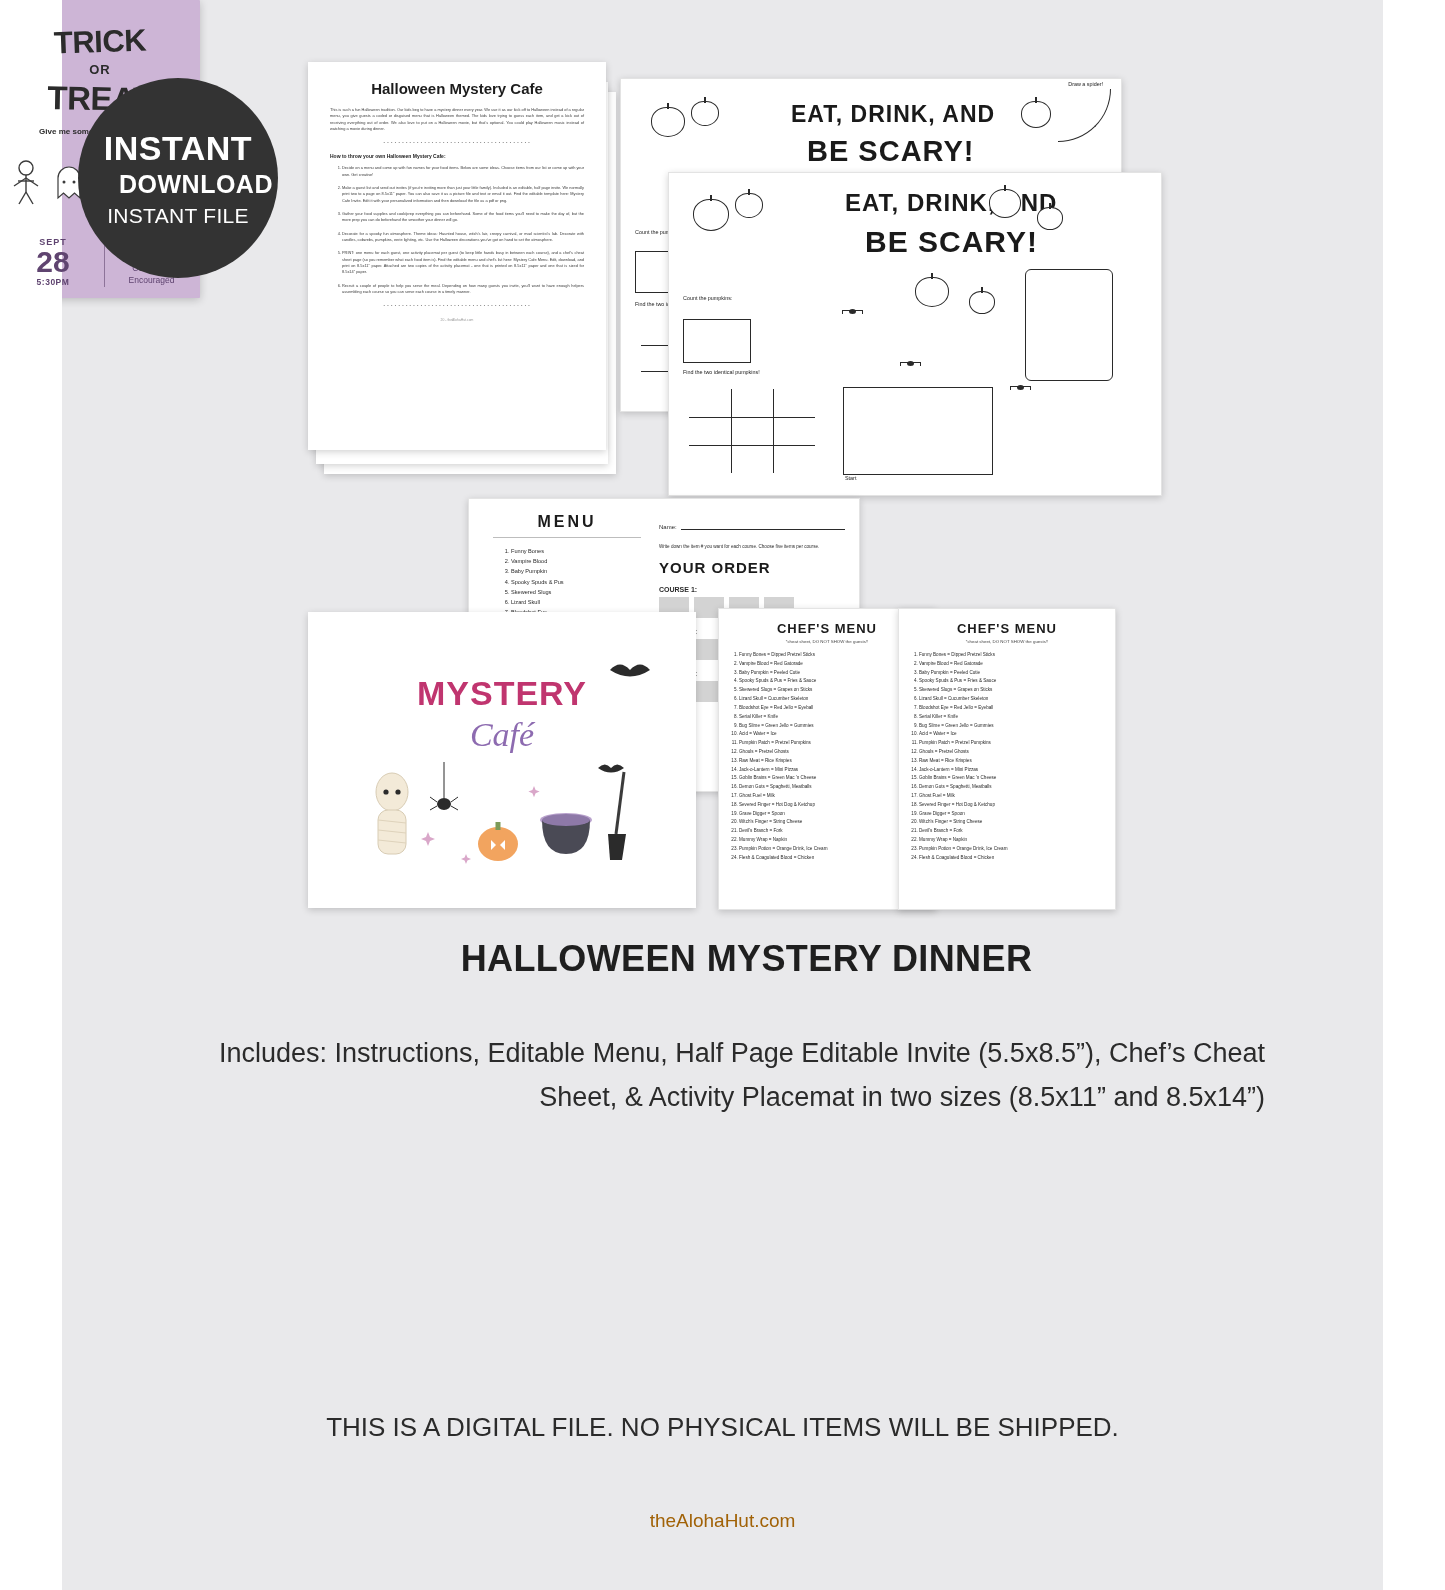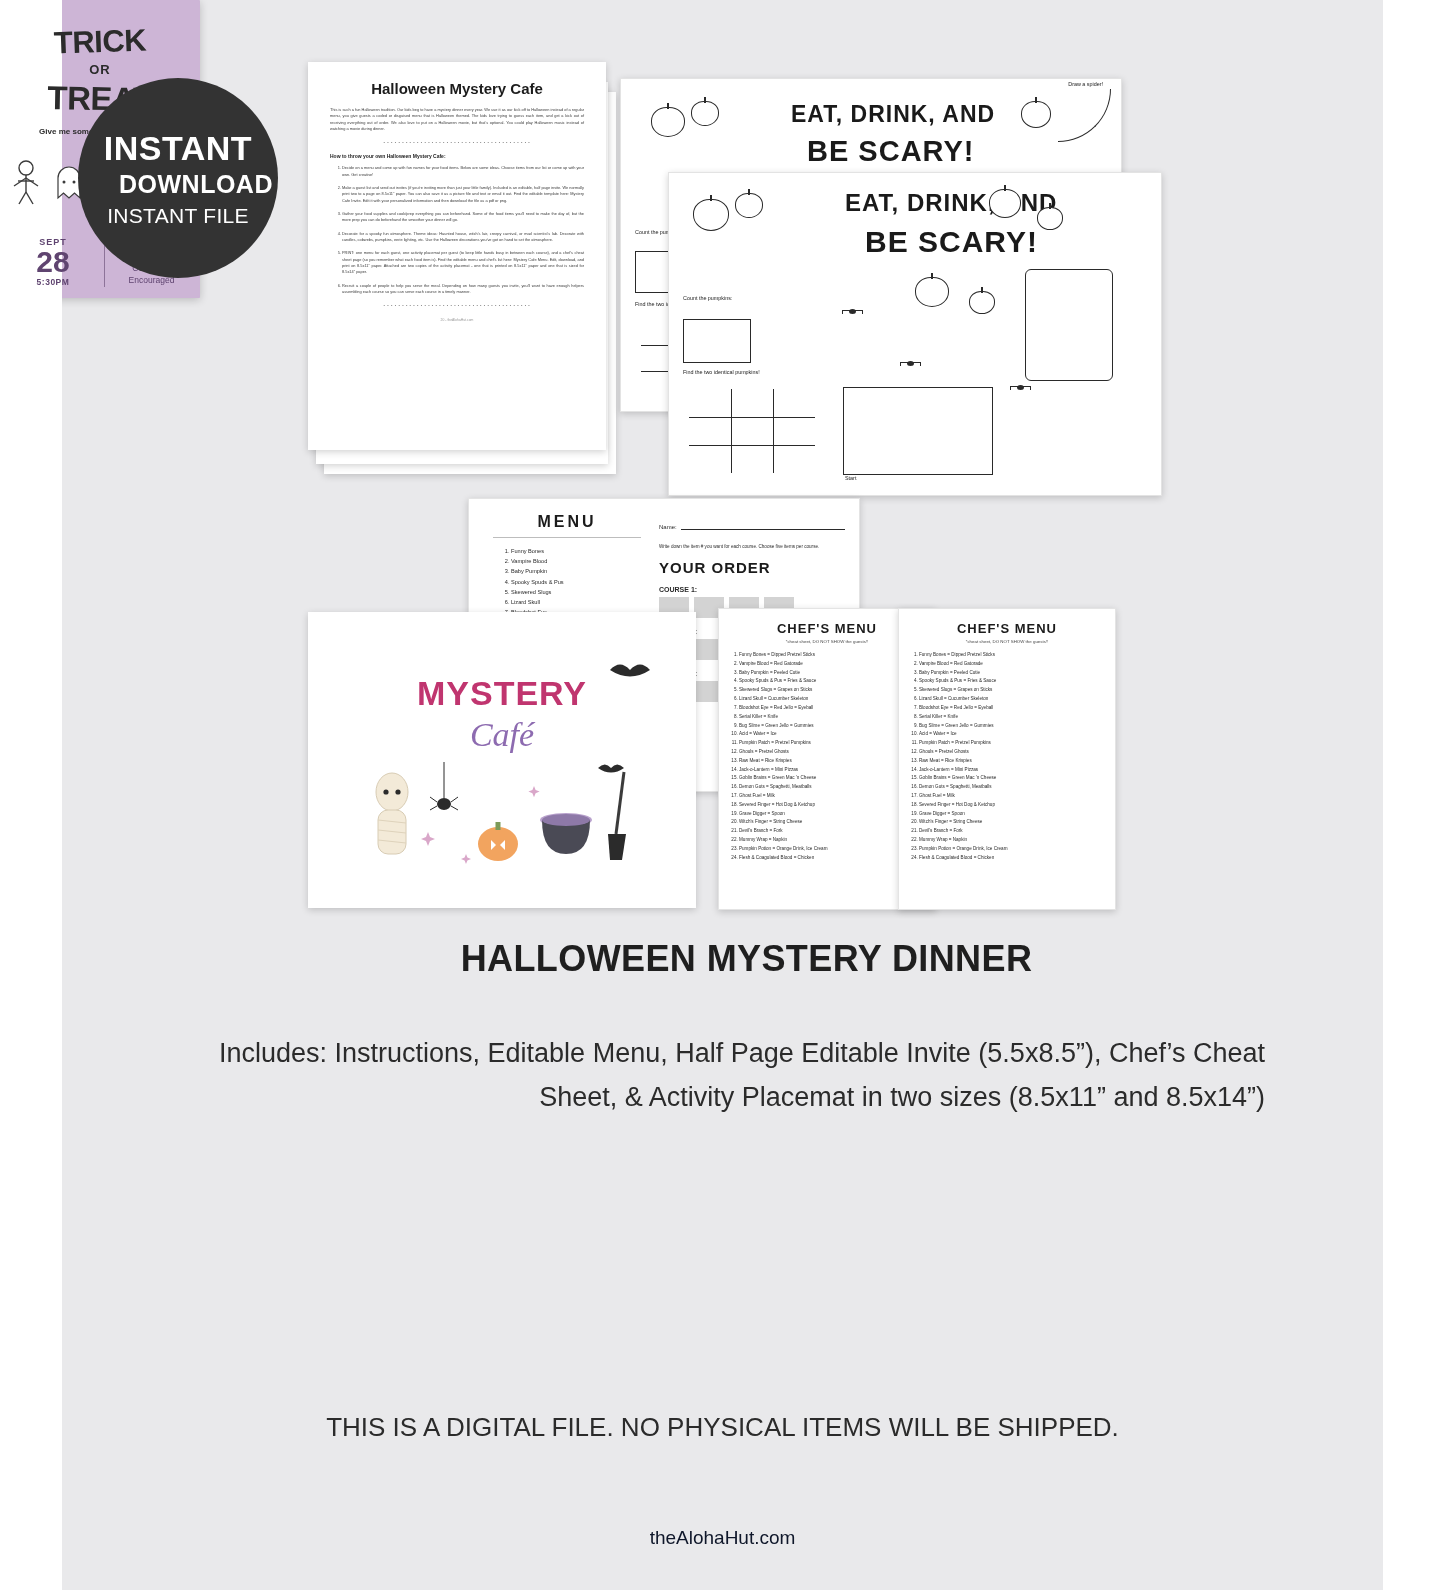--- a/index.html
+++ b/index.html
@@ -334,22 +334,21 @@
     text-align: center;
     font-size: 26px;
     color: #2b2b2b;
   }
   .site {
     position: absolute;
     left: 0; right: 0;
     top: 1510px;
     text-align: center;
     font-size: 19px;
-    color: #0f172a;
-    margin-top: 17px;
+    color: #a16207;
   }
 </style>
 </head>
 <body>
 
 <div class="page">
 
   <div class="side-strip-left"></div>
   <div class="side-strip-right"></div>
 

